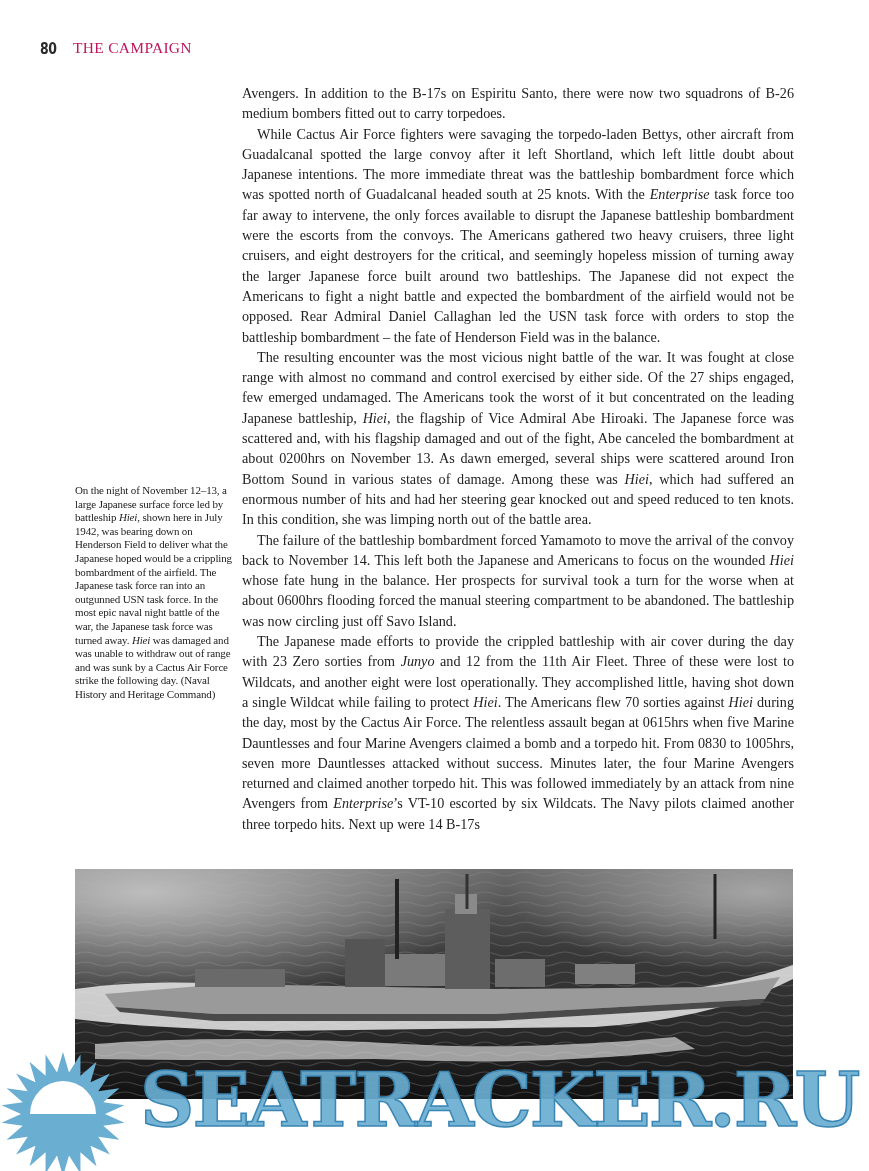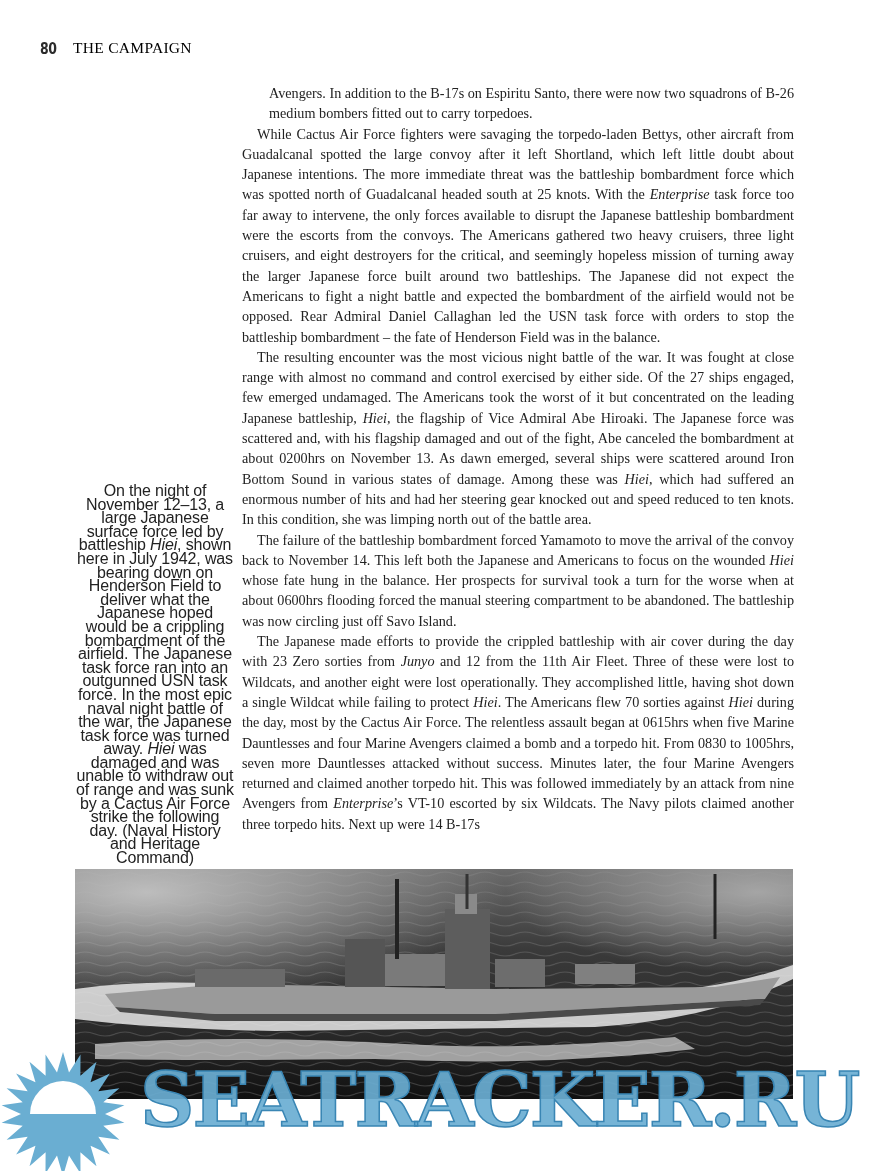--- a/index.html
+++ b/index.html
@@ -1,24 +1,24 @@
 <!DOCTYPE html>
 <html><head>
 <meta charset="utf-8">
 <style>
   html, body { margin: 0; padding: 0; background: #ffffff; }
   body { width: 869px; height: 1171px; position: relative; overflow: hidden; }
   .running-head { position: absolute; left: 40px; top: 37px; height: 22px; display: flex; align-items: center; }
   .page-num { font-family: "DejaVu Sans", sans-serif; font-weight: bold; font-size: 16px; color: #2b2b2b; letter-spacing: -0.5px; transform: scaleX(0.78); transform-origin: left; display: inline-block; width: 26px; }
-  .running-title { font-family: "Liberation Serif", serif; font-size: 15.5px; color: #000000; margin-left: 7px; letter-spacing: 0.3px; }
+  .running-title { font-family: "Liberation Serif", serif; font-size: 15.5px; color: #be185d; margin-left: 7px; letter-spacing: 0.3px; }
   .body-text { position: absolute; left: 242px; top: 83px; width: 552px; font-family: "Liberation Serif", serif; font-size: 14.2px; line-height: 20.3px; color: #222222; text-align: justify; }
   .body-text p { margin: 0; text-indent: 15px; }
-  .body-text p.first { text-indent: 0; margin-left: 27px; }
+  .body-text p.first { text-indent: 0; }
   .body-text i { }
-  .caption { position: absolute; left: 75px; top: 484px; width: 160px; font-family: Liberation Sans, sans-serif; font-size: 16px; line-height: 13.6px; color: #222222; letter-spacing: -0.15px; text-align: center; }
+  .caption { position: absolute; left: 75px; top: 484px; width: 160px; font-family: Liberation Serif, serif; font-size: 11px; line-height: 13.6px; color: #222222; letter-spacing: -0.15px; }
   .caption i { font-style: italic; }
   .photo { position: absolute; left: 75px; top: 869px; width: 718px; height: 230px; overflow: hidden; background: #2a2a2a; }
   .photo svg { display: block; }
   .watermark { position: absolute; left: 0; top: 1040px; width: 869px; height: 131px; pointer-events: none; }
   .wm-text { position: absolute; left: 140px; top: 1063px; font-family: "DejaVu Serif", serif; font-weight: bold; font-size: 74px; line-height: 1; color: rgba(106,174,210,0.92); letter-spacing: -2px; transform: scaleX(1.02); transform-origin: left; -webkit-text-stroke: 1.5px #3a86b4; }
 </style>
 </head>
 <body>
 
 <div class="running-head">

